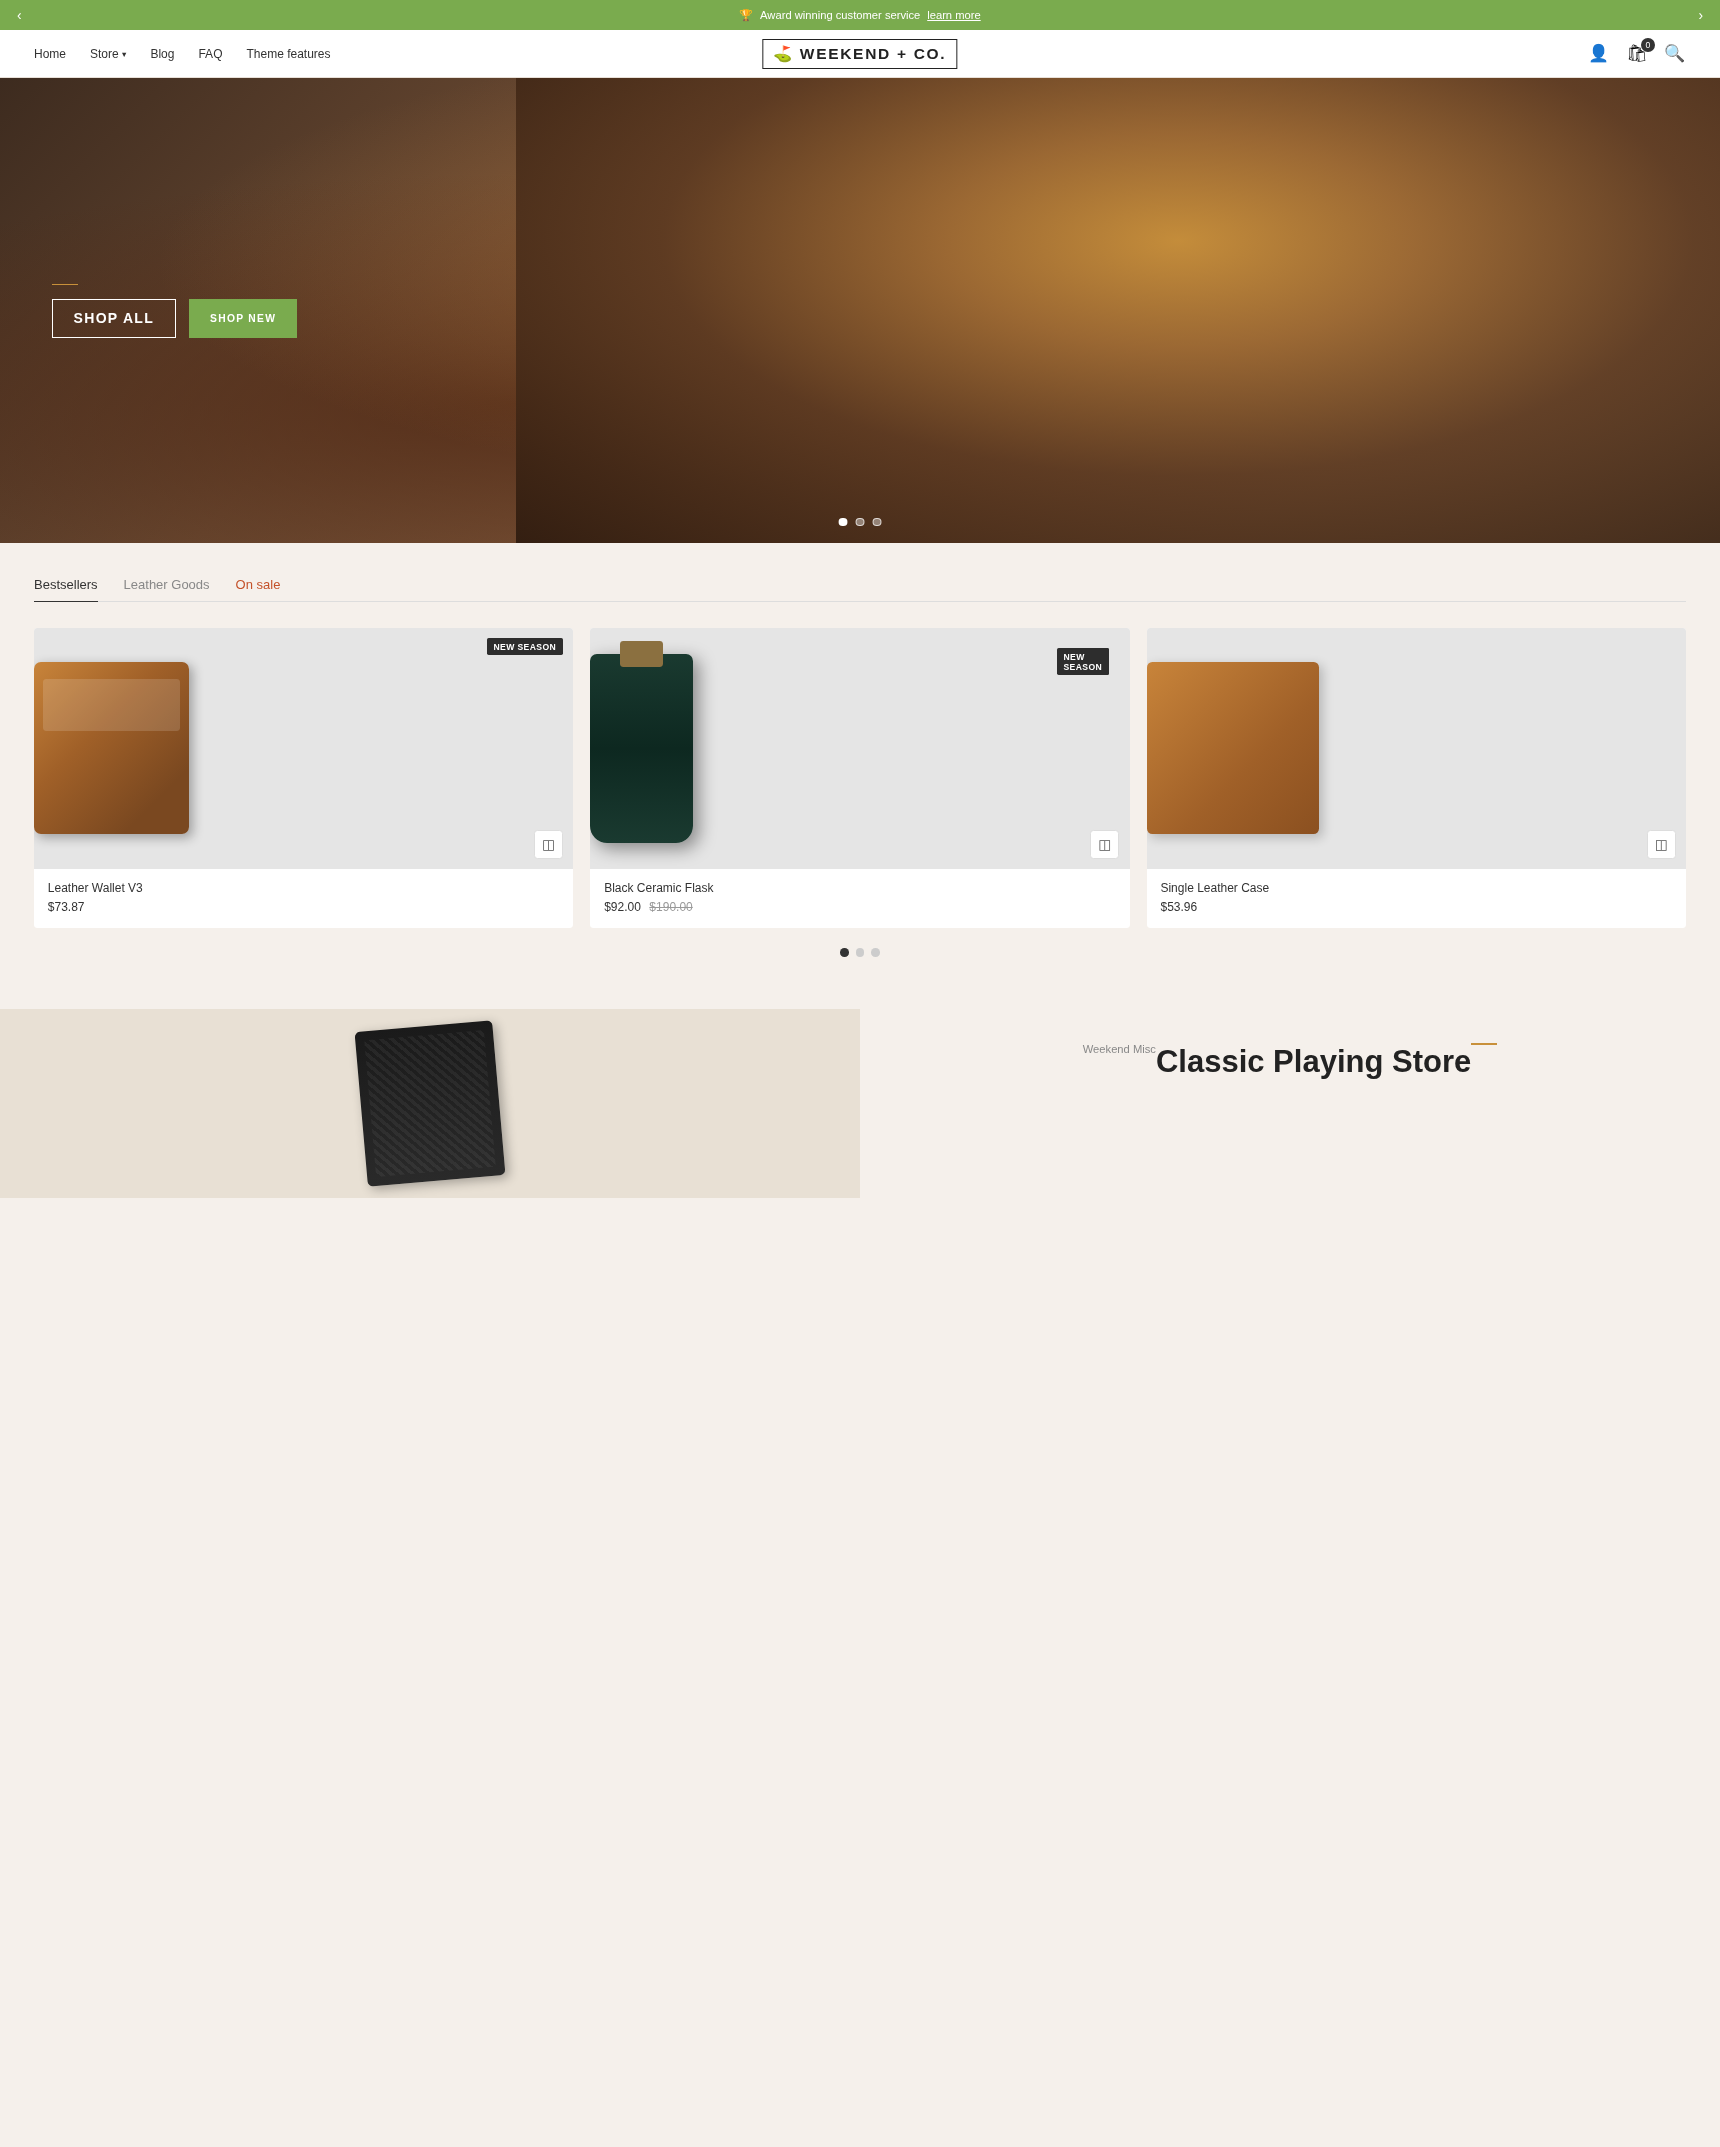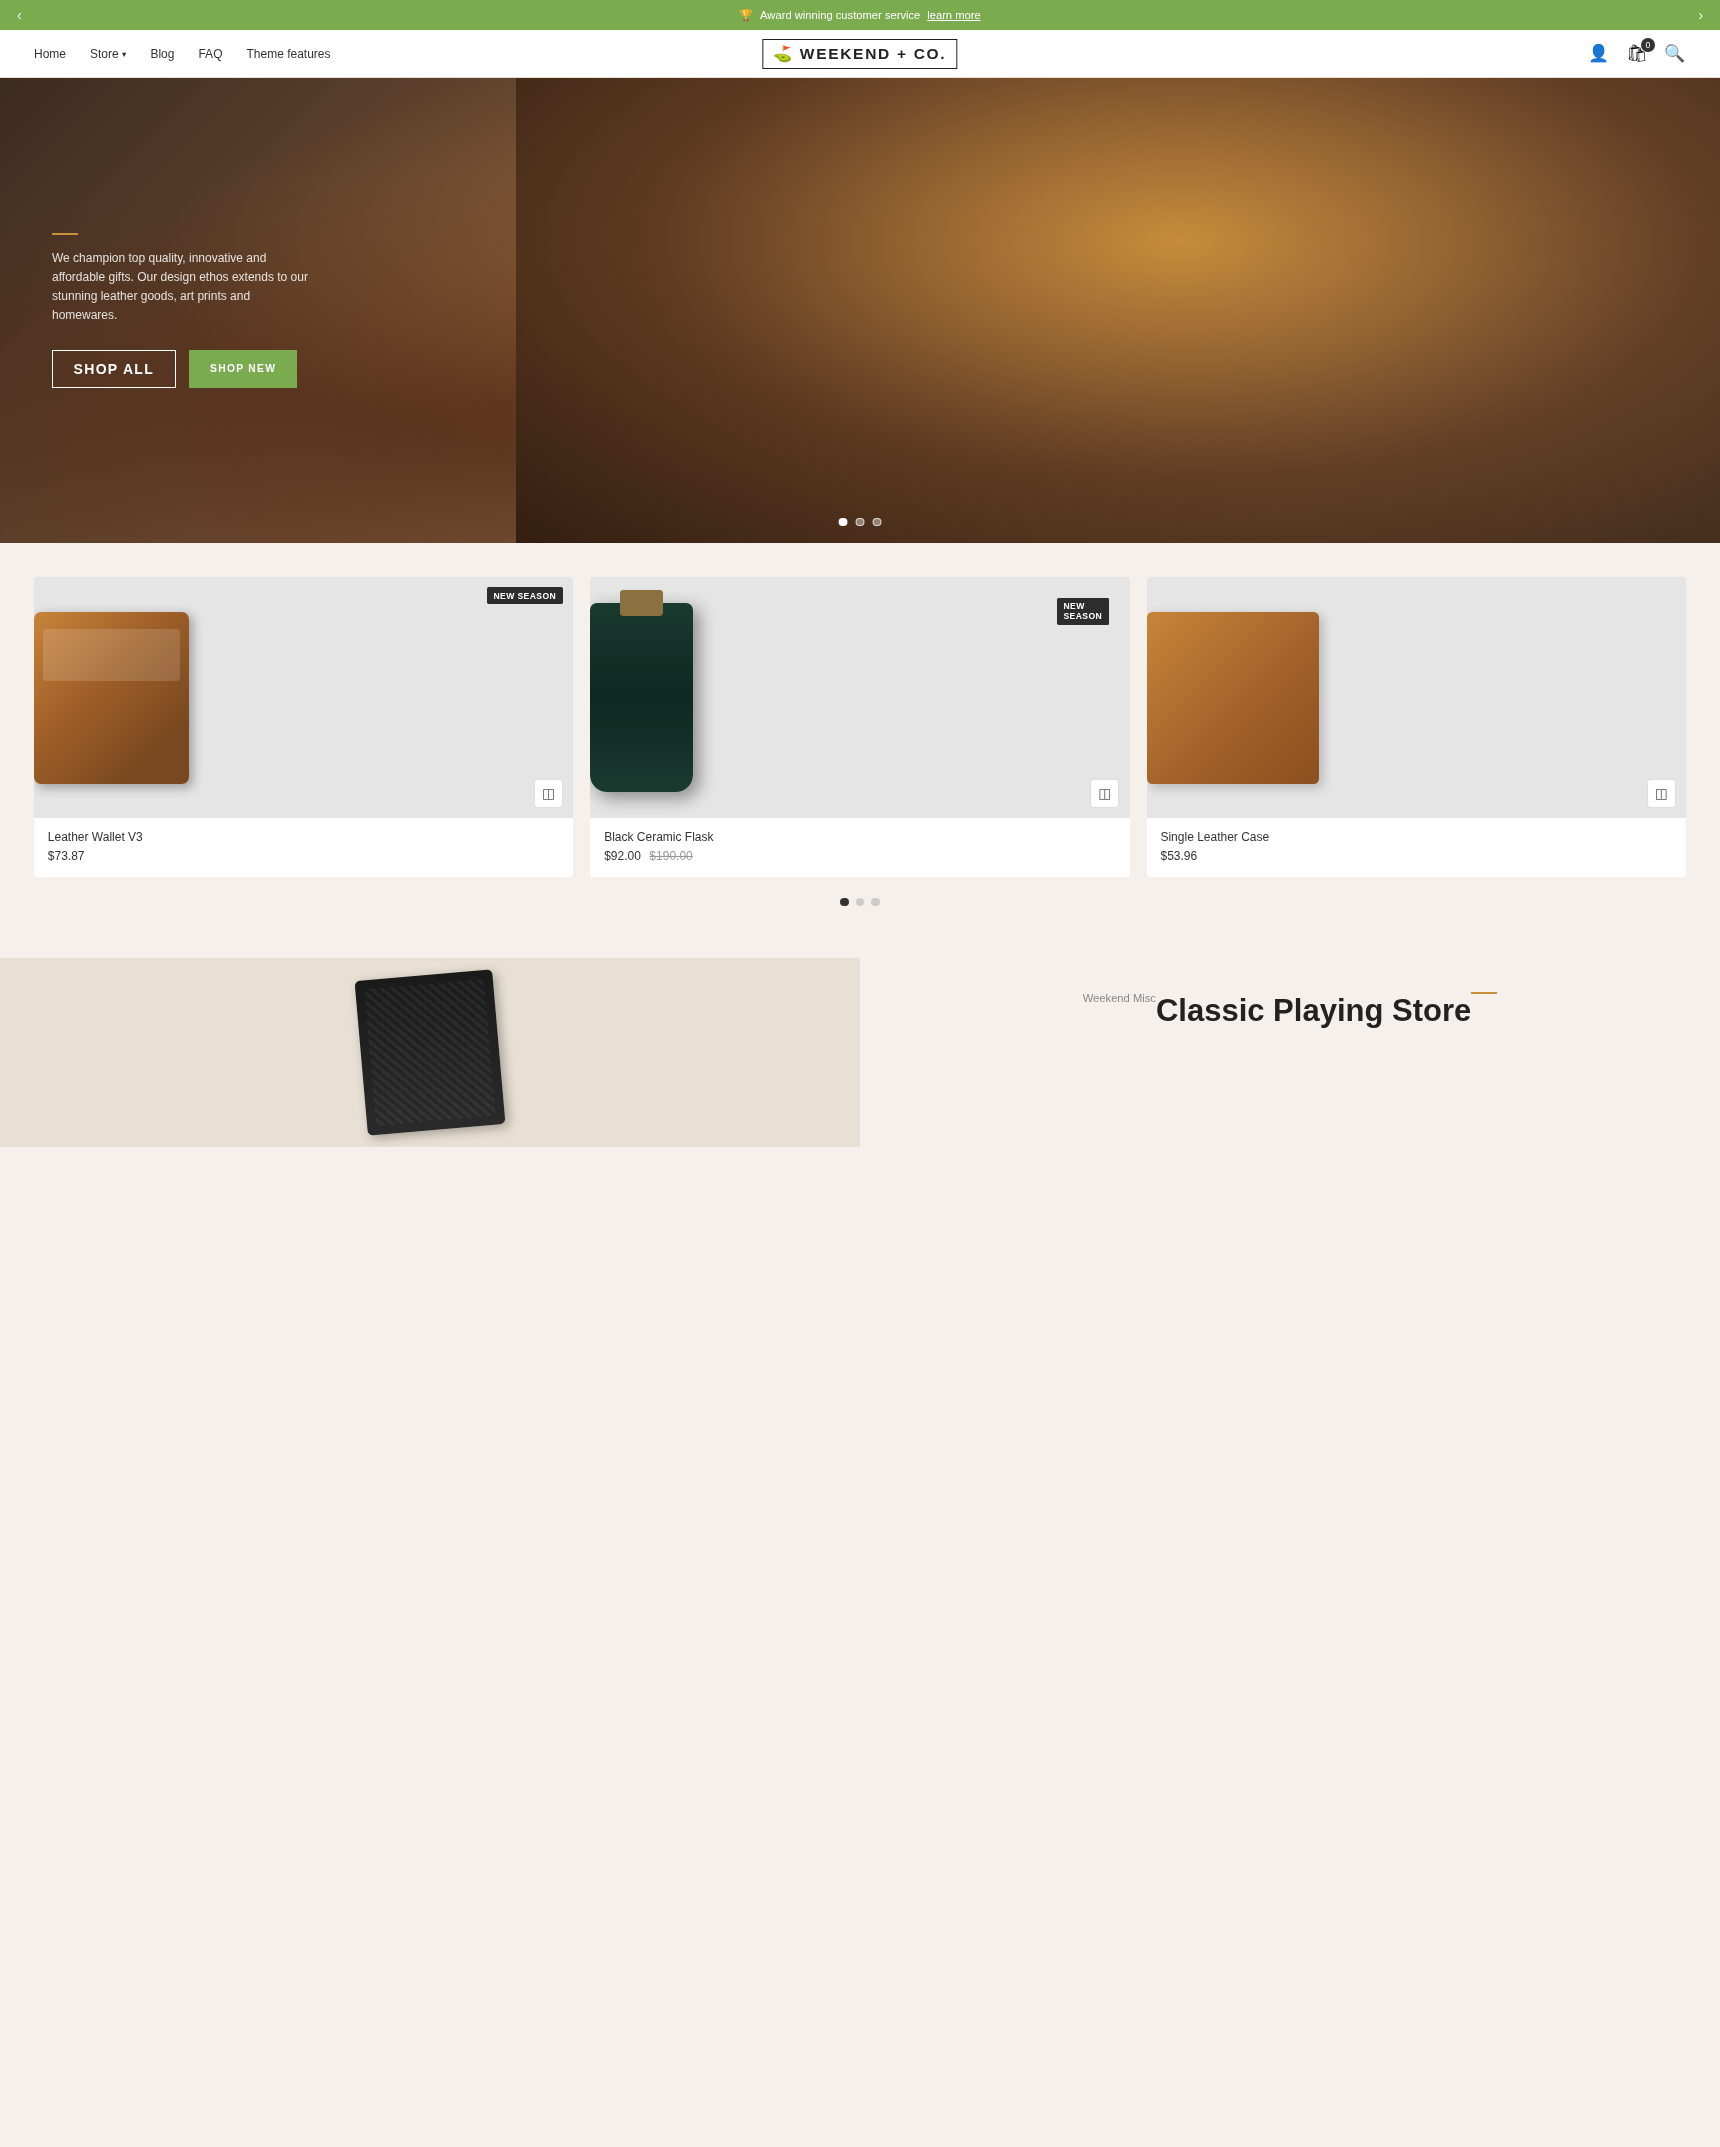--- a/index.html
+++ b/index.html
@@ -459,34 +459,38 @@
     </div>
     <button style="background:none;border:none;cursor:pointer;font-size:17px;">🔍</button>
   </div>
 </header>
 
 <section class="hero">
   <div class="hero-bg"></div>
   <div class="hero-visual"></div>
   <div class="hero-content">
     <div class="hero-divider"></div>
-    <p class="hero-desc">We champion top quality, innovative and affordable gifts. Our design ethos extends to our stunning leather goods, art prints and homewares.</p>
     <div class="hero-buttons">
       <button class="btn-outline">SHOP ALL</button>
       <button class="btn-green">SHOP NEW</button>
     </div>
   </div>
   <div class="hero-dots">
     <span class="hero-dot active"></span>
     <span class="hero-dot"></span>
     <span class="hero-dot"></span>
   </div>
 </section>
 
 <section class="products-section">
+  <div class="products-tabs">
+    <span class="tab-item active">Bestsellers</span>
+    <span class="tab-item">Leather Goods</span>
+    <span class="tab-item on-sale">On sale</span>
+  </div>
 
   <div class="products-grid">
 
     <div class="product-card">
       <div class="product-image">
         <div class="wallet-img"></div>
         <div class="product-badge badge-new">NEW SEASON</div>
         <button class="quick-add-btn">
           <span>◫</span>
         </button>

